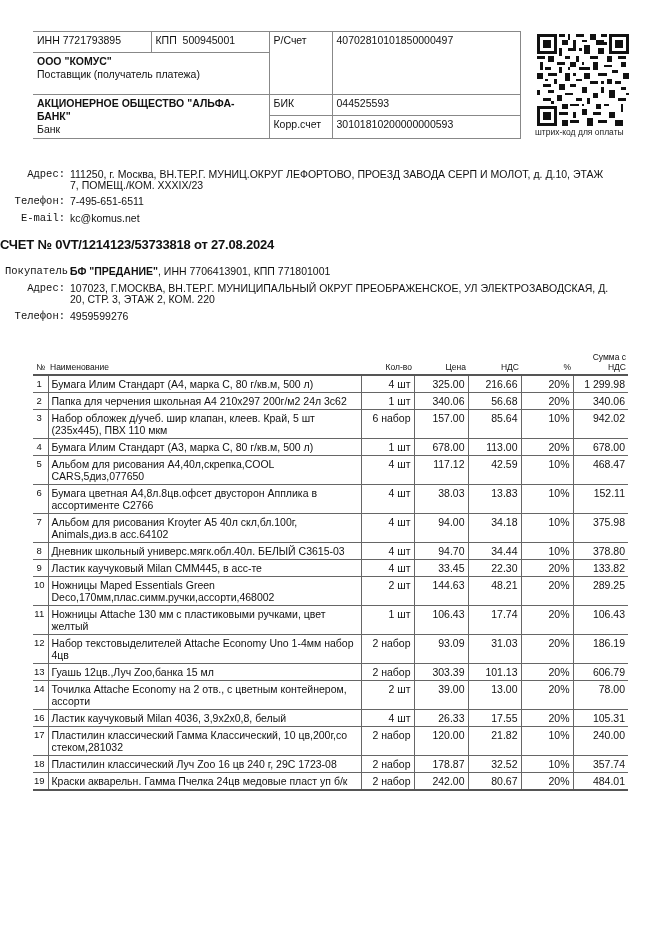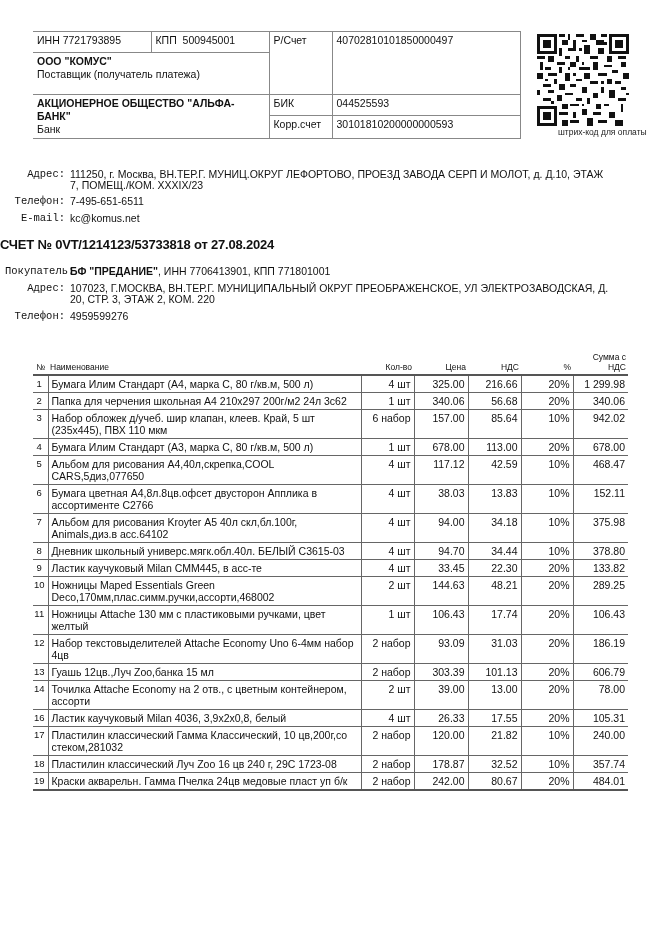--- a/index.html
+++ b/index.html
@@ -3,21 +3,21 @@
 <meta charset="utf-8">
 <style>
   html, body { margin:0; padding:0; background:#fff; }
   body { width:659px; height:933px; position:relative; overflow:hidden;
          font-family:"DejaVu Sans Condensed","DejaVu Sans", sans-serif; color:#111; font-size:10.5px; }
   .bank { position:absolute; left:33px; top:31px; width:488px; border-collapse:collapse; font-family:Liberation Sans, sans-serif; font-size:10.5px; }
   .bank td { border:1px solid #888; padding:2px 4px; vertical-align:top; line-height:13px; }
   .bank .nol { border-left:none; }
   .bank b { font-weight:bold; }
   .qr { position:absolute; left:536px; top:34px; width:94px; height:92px; }
-  .qrlabel { position:absolute; left:558px; top:127px; font-family:"Liberation Sans", sans-serif; font-size:8.5px; color:#222; }
+  .qrlabel { position:absolute; left:535px; top:127px; font-family:"Liberation Sans", sans-serif; font-size:8.5px; color:#222; }
   .info { position:absolute; font-family:"Liberation Sans", sans-serif; font-size:10.5px; line-height:12px; }
   .info .lbl { position:absolute; text-align:right; width:60px; left:0;font-family:Liberation Mono, monospace; }
   .info .val { position:absolute; left:65px; }
   .title { position:absolute; left:0; width:659px; top:237px; text-align:left; font-family:"Liberation Sans", sans-serif; font-weight:bold; font-size:13px; letter-spacing:-0.2px; }
   .items { position:absolute; left:33px; top:349px; width:595px; border-collapse:collapse; font-family:"Liberation Sans", sans-serif; font-size:10.5px; table-layout:fixed; }
   .items th { font-weight:normal; font-size:8.5px; padding:0 2px 2px 2px; vertical-align:bottom; line-height:10px; border-bottom:2px solid #555; }
   .items td { padding:2px 3px 2px 3px; vertical-align:top; line-height:12px; border-top:1px solid #666; border-bottom:1px solid #666; border-left:1px solid #666; }
   .items td.num { border-left:none; text-align:center; padding-left:0; padding-right:2px; font-size:9.5px; }
   .items td.r, .items th.r { text-align:right; }
   .items tr:last-child td { border-bottom:2px solid #555; }
@@ -215,21 +215,21 @@
         <td class="num">11</td>
         <td>Ножницы Attache 130 мм с пластиковыми ручками, цвет желтый</td>
         <td class="r">1 шт</td>
         <td class="r">106.43</td>
         <td class="r">17.74</td>
         <td class="r">20%</td>
         <td class="r">106.43</td>
       </tr>
       <tr>
         <td class="num">12</td>
-        <td>Набор текстовыделителей Attache Economy Uno 6-4мм набор 4цв</td>
+        <td>Набор текстовыделителей Attache Economy Uno 1-4мм набор 4цв</td>
         <td class="r">2 набор</td>
         <td class="r">93.09</td>
         <td class="r">31.03</td>
         <td class="r">20%</td>
         <td class="r">186.19</td>
       </tr>
       <tr>
         <td class="num">13</td>
         <td>Гуашь 12цв.,Луч Zoo,банка 15 мл</td>
         <td class="r">2 набор</td>

